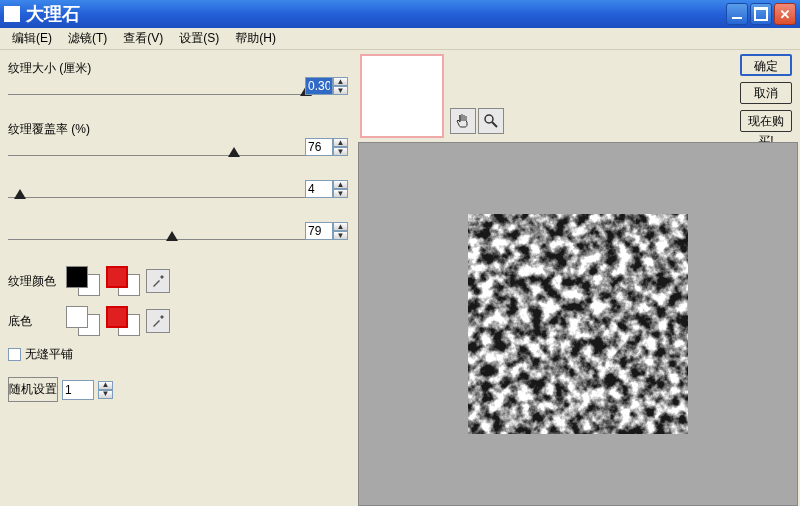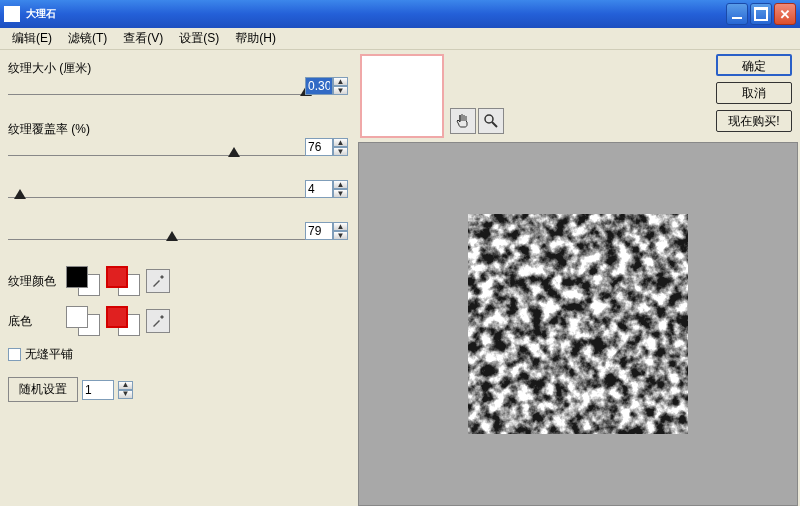--- a/index.html
+++ b/index.html
@@ -1,21 +1,21 @@
 <!DOCTYPE html>
 <html><head>
   <meta charset="utf-8">
   <style>
     * { margin: 0; padding: 0; box-sizing: border-box; font-family: "Microsoft YaHei", SimSun, sans-serif; font-size: 12px; }
     body { width: 800px; height: 506px; overflow: hidden; background: #ece9d8; }
 
     
     .titlebar { height: 28px; background: linear-gradient(to bottom, #3c87eb 0%, #2460d8 50%, #1d4fc0 100%); display: flex; align-items: center; padding: 0 4px; color: white; }
     .title-icon { width: 16px; height: 16px; background: white; margin-right: 6px; }
-    .title-text { flex: 1; font-size: 10px; font-weight: bold; }
+    .title-text { flex: 1; font-size: 18px; font-weight: bold; }
     .win-btns { display: flex; gap: 2px; }
     .win-btn { width: 22px; height: 22px; border-radius: 3px; display: flex; align-items: center; justify-content: center; cursor: pointer; }
     .win-min, .win-max { background: linear-gradient(to bottom, #5a9de8, #2766d4); border: 1px solid #1a4aa8; }
     .win-close { background: linear-gradient(to bottom, #f08a78, #db4f2e); border: 1px solid #a8301a; }
     .win-min::before { content: ""; width: 10px; height: 2px; background: white; margin-top: 8px; }
     .win-max::before { content: ""; width: 10px; height: 9px; border: 2px solid white; border-top-width: 3px; }
     .win-close::before { content: "✕"; color: white; font-weight: bold; font-size: 13px; }
 
     
     .menubar { height: 22px; background: #ece9d8; display: flex; align-items: center; padding: 0 4px; border-bottom: 1px solid #d0cdb8; }
@@ -48,34 +48,34 @@
     .eyedrop { width: 24px; height: 24px; border: 1px solid #888; background: #e8e8e8; display: flex; align-items: center; justify-content: center; cursor: pointer; }
     .eyedrop svg { width: 16px; height: 16px; }
     .red-acc { border: 2px solid #d40000 !important; }
 
     
     .checkbox-row { display: flex; align-items: center; gap: 4px; margin-bottom: 14px; }
     .checkbox { width: 13px; height: 13px; border: 1px solid #7f9db9; background: white; cursor: pointer; }
 
     
     .random-row { display: flex; align-items: center; gap: 4px; }
-    .btn { background: #ece9d8; border: 1px solid #888; padding: 3px 10px; cursor: pointer; }
+    .btn { background: #ece9d8; border: 1px solid #888; padding: 3px 0; cursor: pointer; }
     .num-input { width: 32px; height: 20px; border: 1px solid #7f9db9; padding: 0 2px; }
 
     
     .preview-top { display: flex; align-items: flex-end; gap: 6px; margin-bottom: 4px; padding-left: 2px; }
     .preview-swatch { width: 84px; height: 84px; border: 2px solid #f0a8a8; background: white; }
     .tool-group { display: flex; gap: 2px; margin-bottom: 4px; }
     .tool-btn { width: 26px; height: 26px; border: 1px solid #888; background: #e8e8e8; display: flex; align-items: center; justify-content: center; cursor: pointer; }
     .preview-area { flex: 1; background: #a8a8a8; display: flex; align-items: center; justify-content: center; border: 1px solid #888; position: relative; overflow: hidden; }
     .marble-texture { width: 220px; height: 220px; background: white; position: relative; overflow: hidden; }
 
     
     .right-buttons { position: absolute; top: 4px; right: 8px; display: flex; flex-direction: column; gap: 6px; }
-    .right-btn { width: 76px; height: 22px; background: #ece9d8; border: 1px solid #333; cursor: pointer; text-align: center; line-height: 20px; border-radius: 2px; }
+    .right-btn { width: 52px; height: 22px; background: #ece9d8; border: 1px solid #333; cursor: pointer; text-align: center; line-height: 20px; border-radius: 2px; }
     .right-btn.primary { border: 2px solid #2a60c8; }
   </style>
 </head>
 <body>
 
 <div class="titlebar">
   <div class="title-icon"></div>
   <div class="title-text">大理石</div>
   <div class="win-btns">
     <div class="win-btn win-min"></div>

